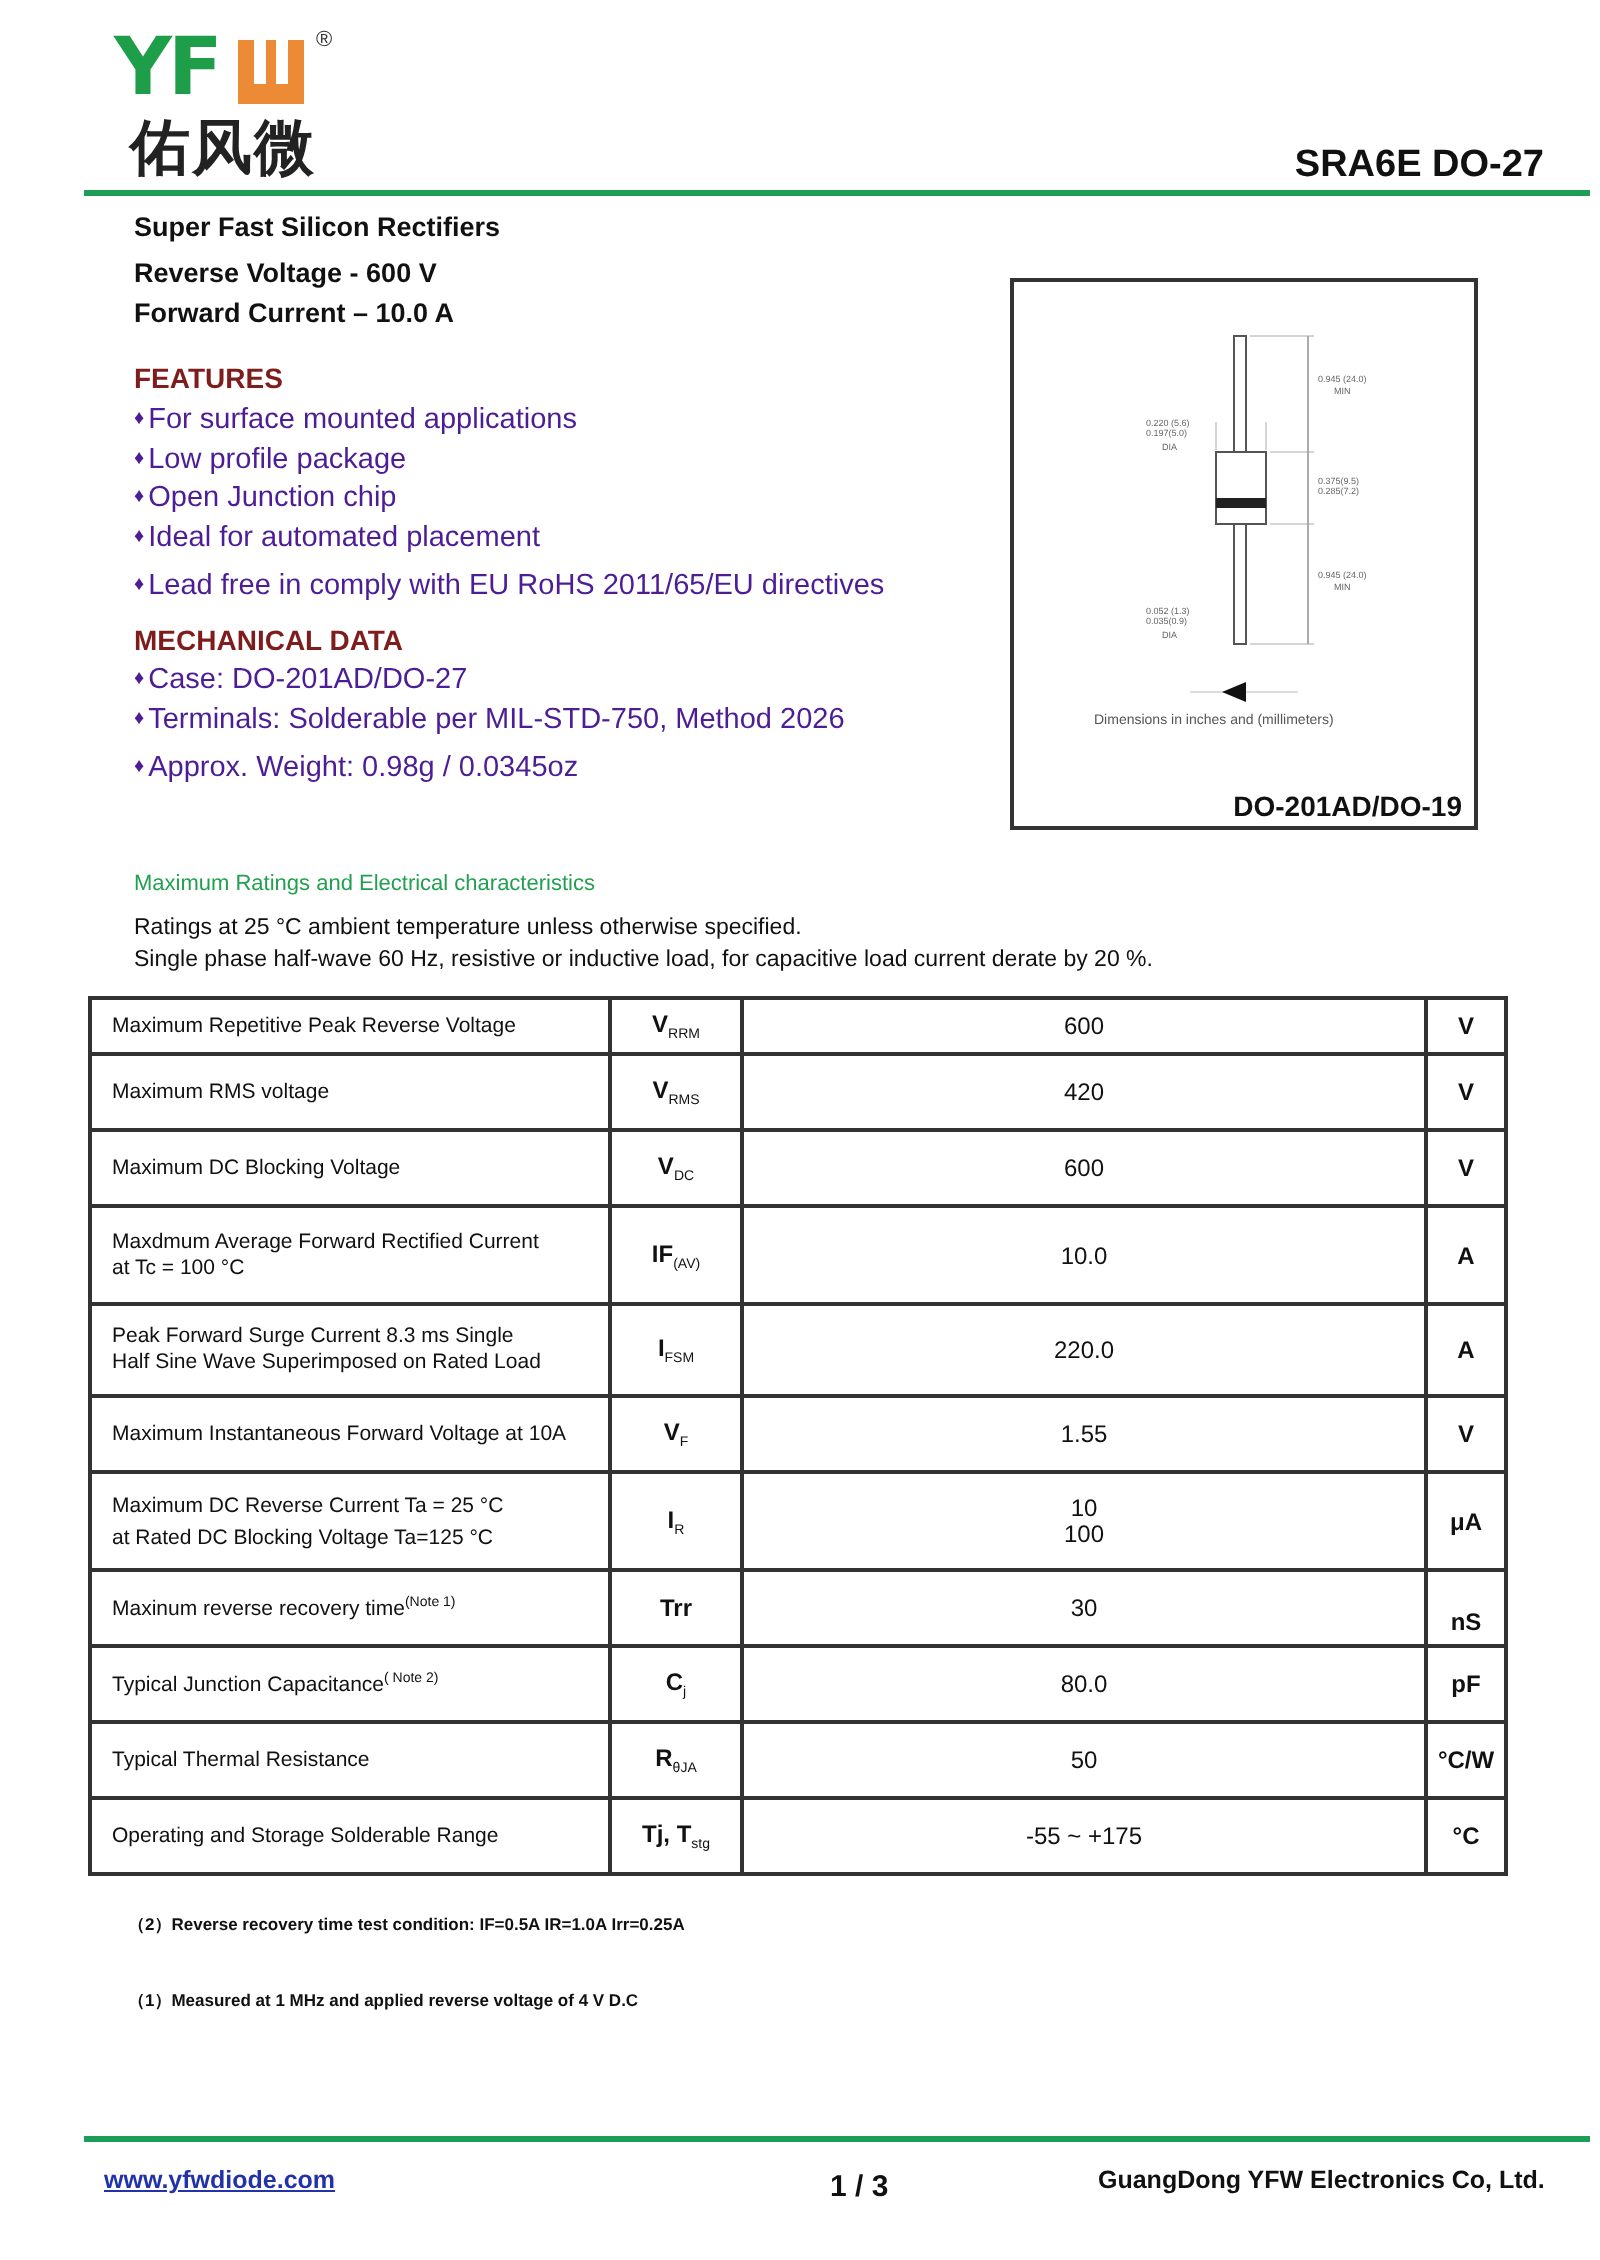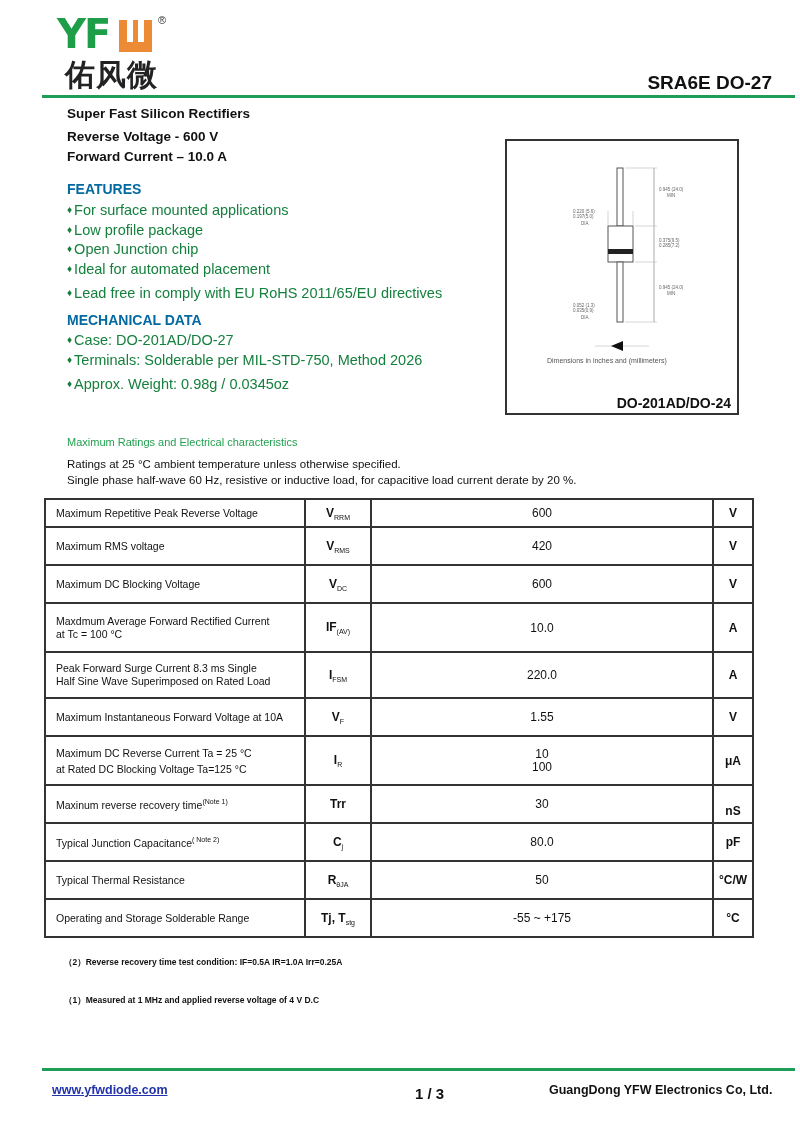--- a/index.html
+++ b/index.html
@@ -16,22 +16,22 @@
   .logo-u::before { content: ""; position: absolute; left: 8px; top: 0; width: 6px; height: 22px; background: #fff; }
   .logo-u::after { content: ""; position: absolute; left: 19px; top: 0; width: 6px; height: 22px; background: #fff; }
   .logo-reg { position: absolute; left: 101px; top: 0; font-size: 11px; color: #333; }
   .logo-cn { position: absolute; left: 8px; top: 44px; font-size: 30px; line-height: 34px; color: #222;
              font-family: "DejaVu Sans", sans-serif; letter-spacing: 1px; font-weight: bold; }
 
   .title-right { right: 28px; top: 72px; font-size: 19px; font-weight: bold; letter-spacing: 0px; }
   .green-line { left: 30px; width: 753px; height: 3px; background: #1d9d58; }
 
   .subtitle { left: 55px; font-size: 13.5px; font-weight: bold; }
-  .section-head { left: 55px; font-size: 14px; font-weight: bold; color: #0369a1; }
-  .feature { left: 55px; font-size: 14.5px; color: #15803d; white-space: nowrap; }
+  .section-head { left: 55px; font-size: 14px; font-weight: bold; color: #7f1d1d; }
+  .feature { left: 55px; font-size: 14.5px; color: #4c1d95; white-space: nowrap; }
   .bullet { display: inline-block; font-size: 10px; vertical-align: 2px; margin-right: 2px; }
 
   
   .drawing { left: 493px; top: 139px; width: 230px; height: 272px; border: 2px solid #333; border-top-width: 2px; }
   .drawing-label { position: absolute; right: 6px; bottom: 2px; font-size: 14px; font-weight: bold; }
   .dim-caption { position: absolute; left: 40px; top: 216px; font-size: 7px; color: #555; }
 
   .ratings-title { left: 55px; top: 436px; font-size: 11px; font-weight: normal; color: #22a050; }
   .ratings-note { left: 55px; font-size: 11.5px; color: #111; }
 
@@ -111,21 +111,21 @@
     <text x="152" y="148" font-size="4.5" fill="#666" font-family="Liberation Sans, sans-serif">0.945 (24.0)</text>
     <text x="160" y="154" font-size="4.5" fill="#666" font-family="Liberation Sans, sans-serif">MIN</text>
     <text x="66" y="166" font-size="4.5" fill="#666" font-family="Liberation Sans, sans-serif">0.052 (1.3)</text>
     <text x="66" y="171" font-size="4.5" fill="#666" font-family="Liberation Sans, sans-serif">0.035(0.9)</text>
     <text x="74" y="178" font-size="4.5" fill="#666" font-family="Liberation Sans, sans-serif">DIA</text>
 
     <line x1="88" y1="205" x2="142" y2="205" stroke="#bbb" stroke-width="0.6"></line>
     <polygon points="104,205 116,200 116,210" fill="#111"></polygon>
   </svg>
   <div class="dim-caption">Dimensions in inches and (millimeters)</div>
-  <div class="drawing-label">DO-201AD/DO-24</div>
+  <div class="drawing-label">DO-201AD/DO-19</div>
 </div>
 
 <div class="abs ratings-title">Maximum Ratings and Electrical characteristics</div>
 <div class="abs ratings-note" style="top:458px;">Ratings at 25 °C ambient temperature unless otherwise specified.</div>
 <div class="abs ratings-note" style="top:474px;">Single phase half-wave 60 Hz, resistive or inductive load, for capacitive load current derate by 20 %.</div>
 
 <table class="spec">
   <tbody>
   <tr style="height:28px;">
     <td class="c-param">

